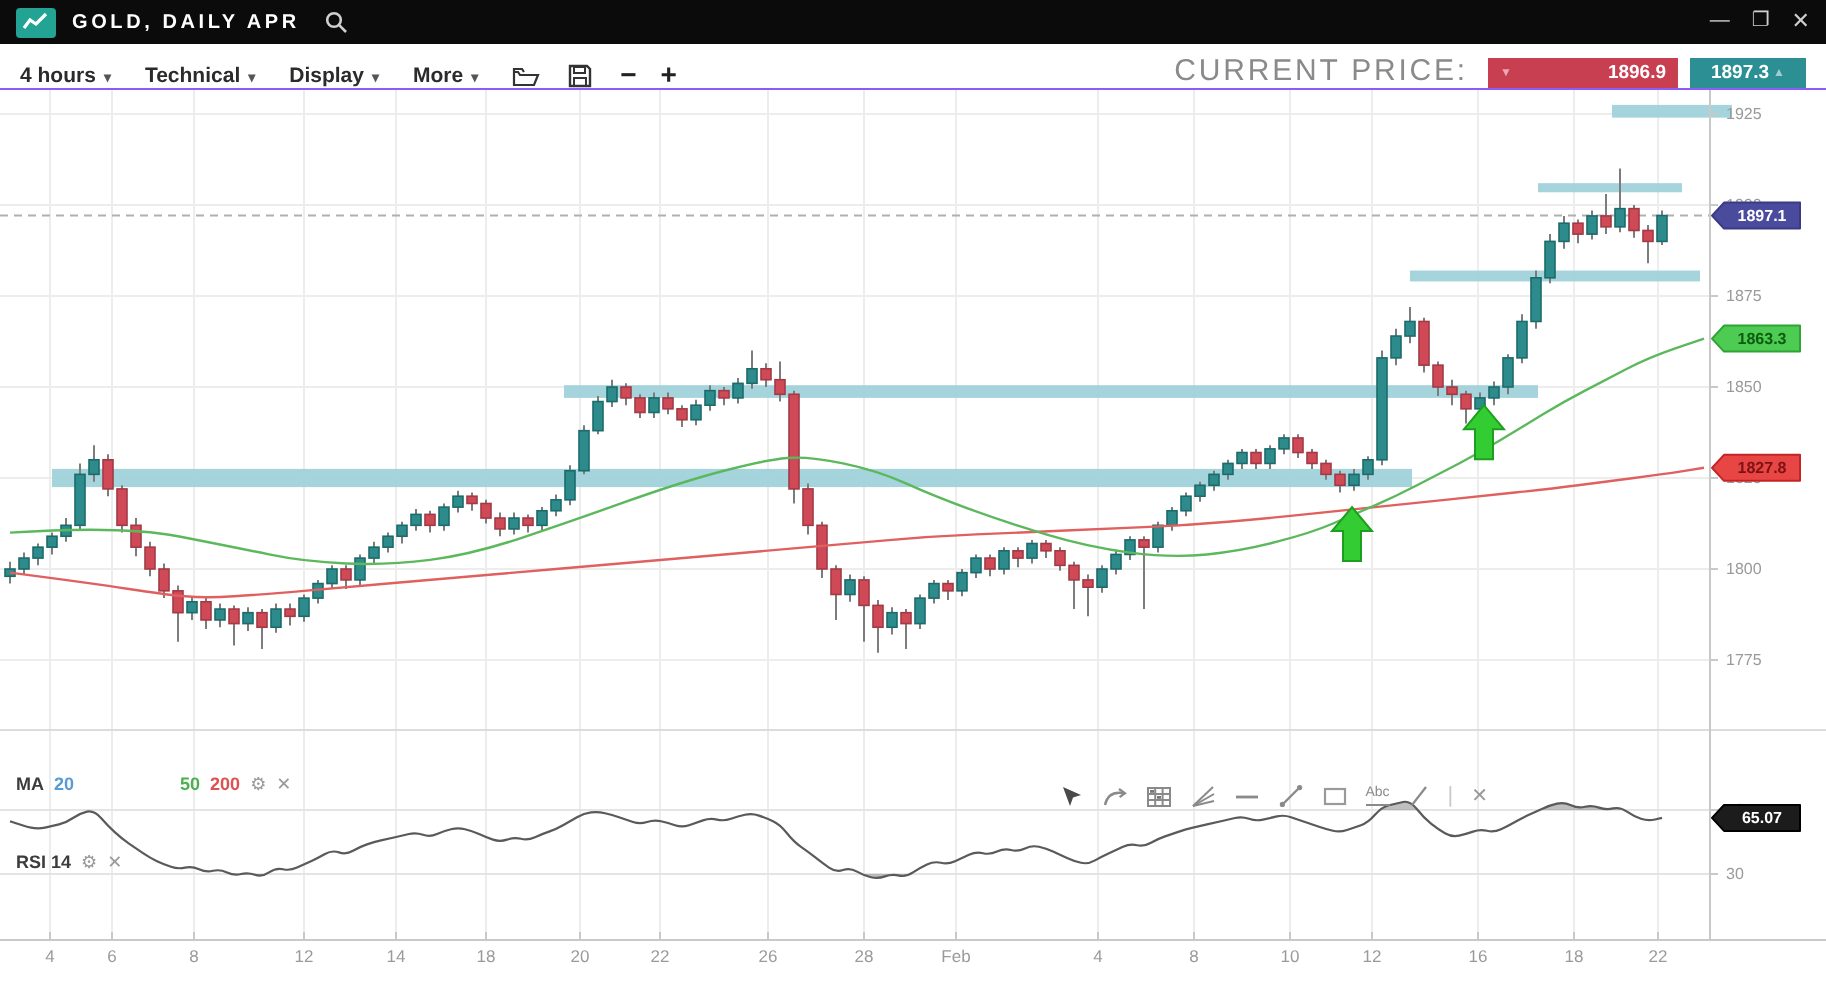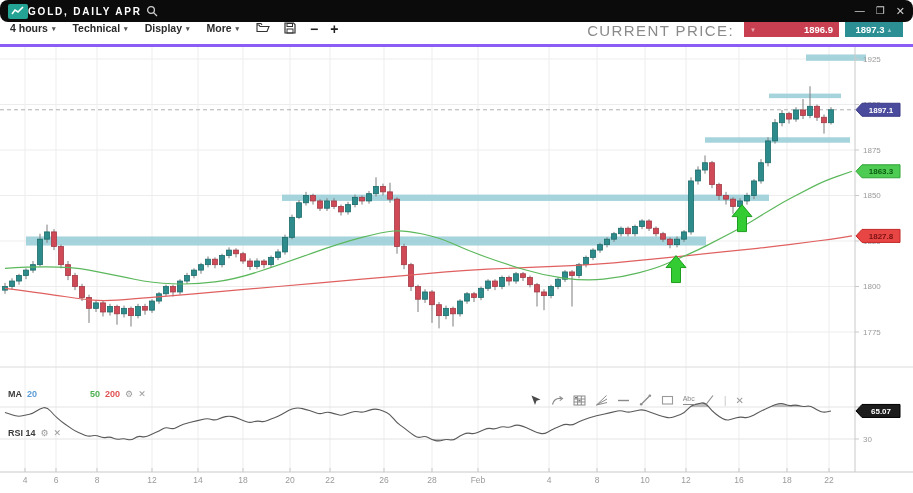--- a/index.html
+++ b/index.html
@@ -1,25 +1,25 @@
 <!DOCTYPE html>
 <html><head>
 <meta charset="utf-8">
 <style>
   html,body{margin:0;padding:0;background:#fff;width:913px;height:493px;overflow:hidden;
     font-family:"Liberation Sans",sans-serif;-webkit-font-smoothing:antialiased;}
   
-  .titlebar{height:22px;background:#0b0b0b;display:flex;align-items:center;padding:0 8px;border-radius:8px;}
+  .titlebar{height:22px;background:#0b0b0b;display:flex;align-items:center;padding:0 8px;gap:8px;}
   .logo{width:20px;height:15px;background:#23a393;border-radius:2px;display:flex;align-items:center;justify-content:center;flex:0 0 auto;}
   .app-title{color:#fff;font-size:10px;font-weight:bold;letter-spacing:1.8px;}
   .search-ic{margin-left:4px;display:flex;}
   .win-controls{margin-left:auto;display:flex;gap:11px;color:#cfcfcf;font-size:10px;align-items:center;}
   .win-controls span{cursor:pointer;line-height:1;}
   
-  .toolbar{height:22px;background:#fff;border-bottom:3px solid #8b5cf6;display:flex;align-items:flex-start;padding:0 10px;}
+  .toolbar{height:22px;background:#fff;border-bottom:1px solid #8b5cf6;display:flex;align-items:flex-end;padding:0 10px;}
   .dd{display:flex;align-items:center;gap:4px;margin-right:17px;font-size:10.5px;font-weight:bold;color:#2b2b2b;cursor:pointer;}
   .dd .caret{font-size:7px;color:#555;transform:translateY(1px);}
   .tb-ic{margin-right:14px;display:flex;align-items:center;cursor:pointer;}
   .zoom-btn{font-size:14px;font-weight:bold;color:#222;margin-right:12px;cursor:pointer;line-height:1;}
   .cp-label{margin-left:auto;font-size:15px;letter-spacing:1.4px;color:#8a8a8a;margin-right:10px;}
   .px-badge{height:15px;min-width:46px;display:flex;align-items:center;justify-content:center;gap:2px;
     color:#fff;font-size:9.5px;font-weight:bold;padding:0 6px;margin-right:6px;}
   .px-badge .mk{font-size:6px;opacity:.55;}
   .badge-bid{background:#c93f52;gap:48px;}
   .badge-ask{background:#2b8f94;margin-right:0;}

